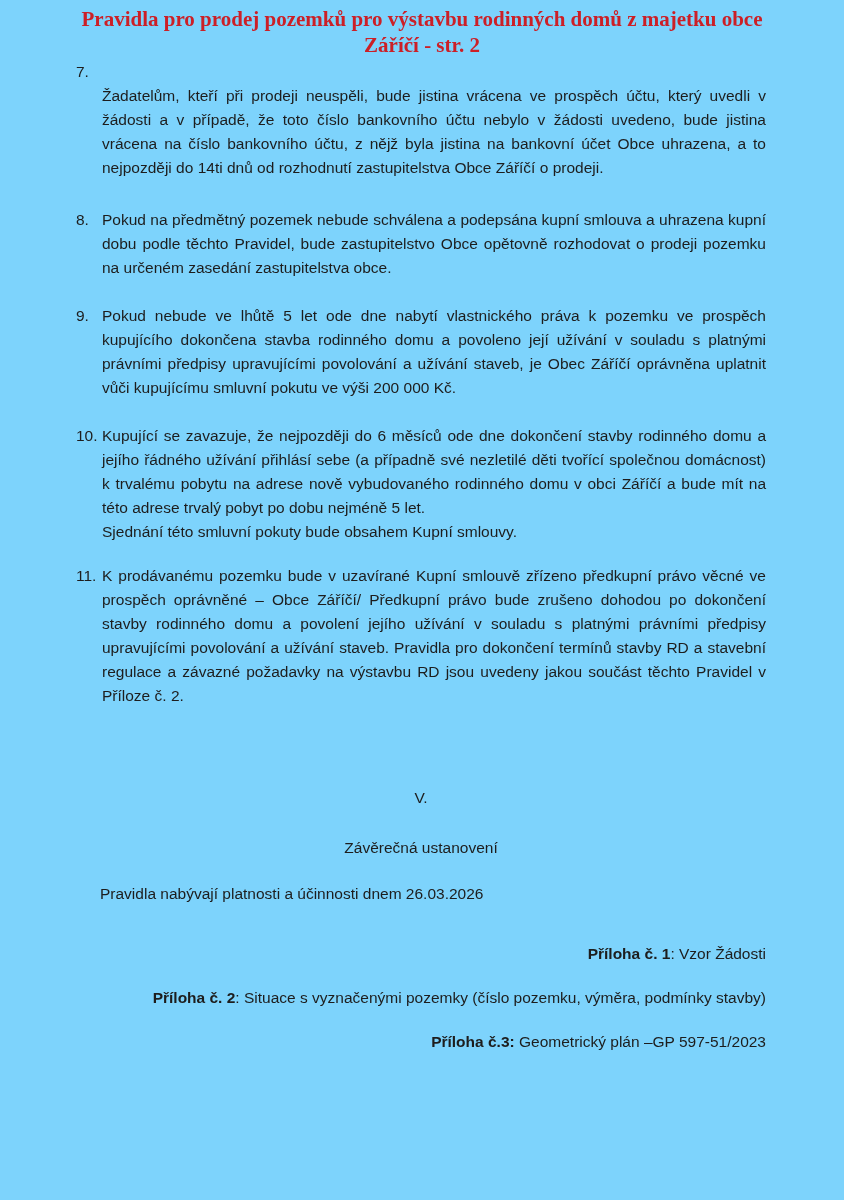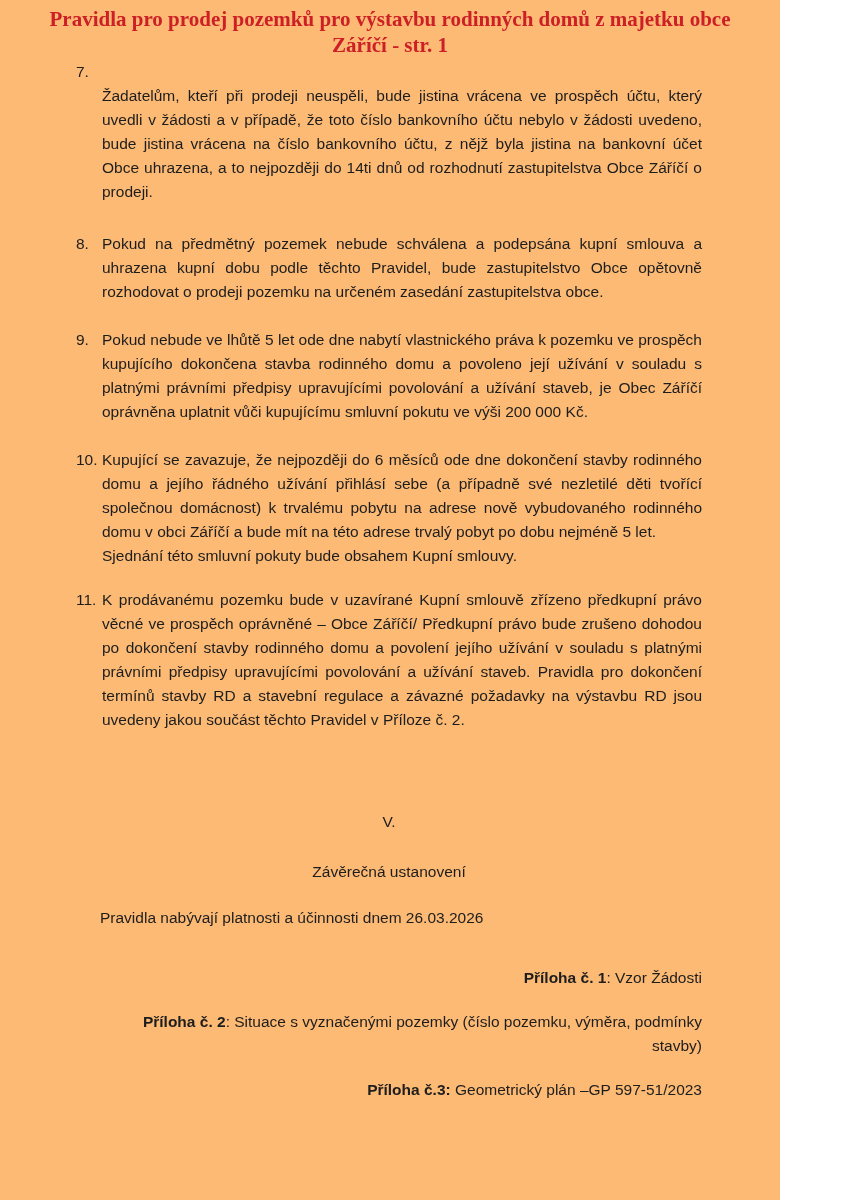--- a/index.html
+++ b/index.html
@@ -2,23 +2,23 @@
 <html><head>
 <meta charset="utf-8">
 <style>
   html, body {
     margin: 0;
     padding: 0;
     background: #ffffff;
   }
   .page {
     position: relative;
-    width: 780px;
+    width: 844px;
     height: 1200px;
-    background: #fdba74;
+    background: #7dd3fc;
     overflow: hidden;
     color: #1d1d1d;
     font-family: "Liberation Sans", sans-serif;
     font-size: 15.5px;
     line-height: 24px;
   }
   .doc-title {
     margin: 0;
     padding-top: 6px;
     text-align: center;
@@ -76,21 +76,21 @@
   }
   .attachment b { font-weight: bold; }
 </style>
 </head>
 <body>
 
 <div class="page">
 
   <h1 class="doc-title">
     <span>Pravidla pro prodej pozemků pro výstavbu rodinných domů z majetku obce</span><br>
-    <span>Záříčí - str. 1</span>
+    <span>Záříčí - str. 2</span>
   </h1>
 
   <div class="content">
 
     <div class="rule">
       <div class="rule-num">7.</div>
       <div class="rule-body">
         <p class="pgap">Žadatelům, kteří při prodeji neuspěli, bude jistina vrácena ve prospěch účtu, který uvedli v žádosti a v případě, že toto číslo bankovního účtu nebylo v žádosti uvedeno, bude jistina vrácena na číslo bankovního účtu, z nějž byla jistina na bankovní účet Obce uhrazena, a to nejpozději do 14ti dnů od rozhodnutí zastupitelstva Obce Záříčí o prodeji.</p>
       </div>
     </div>

